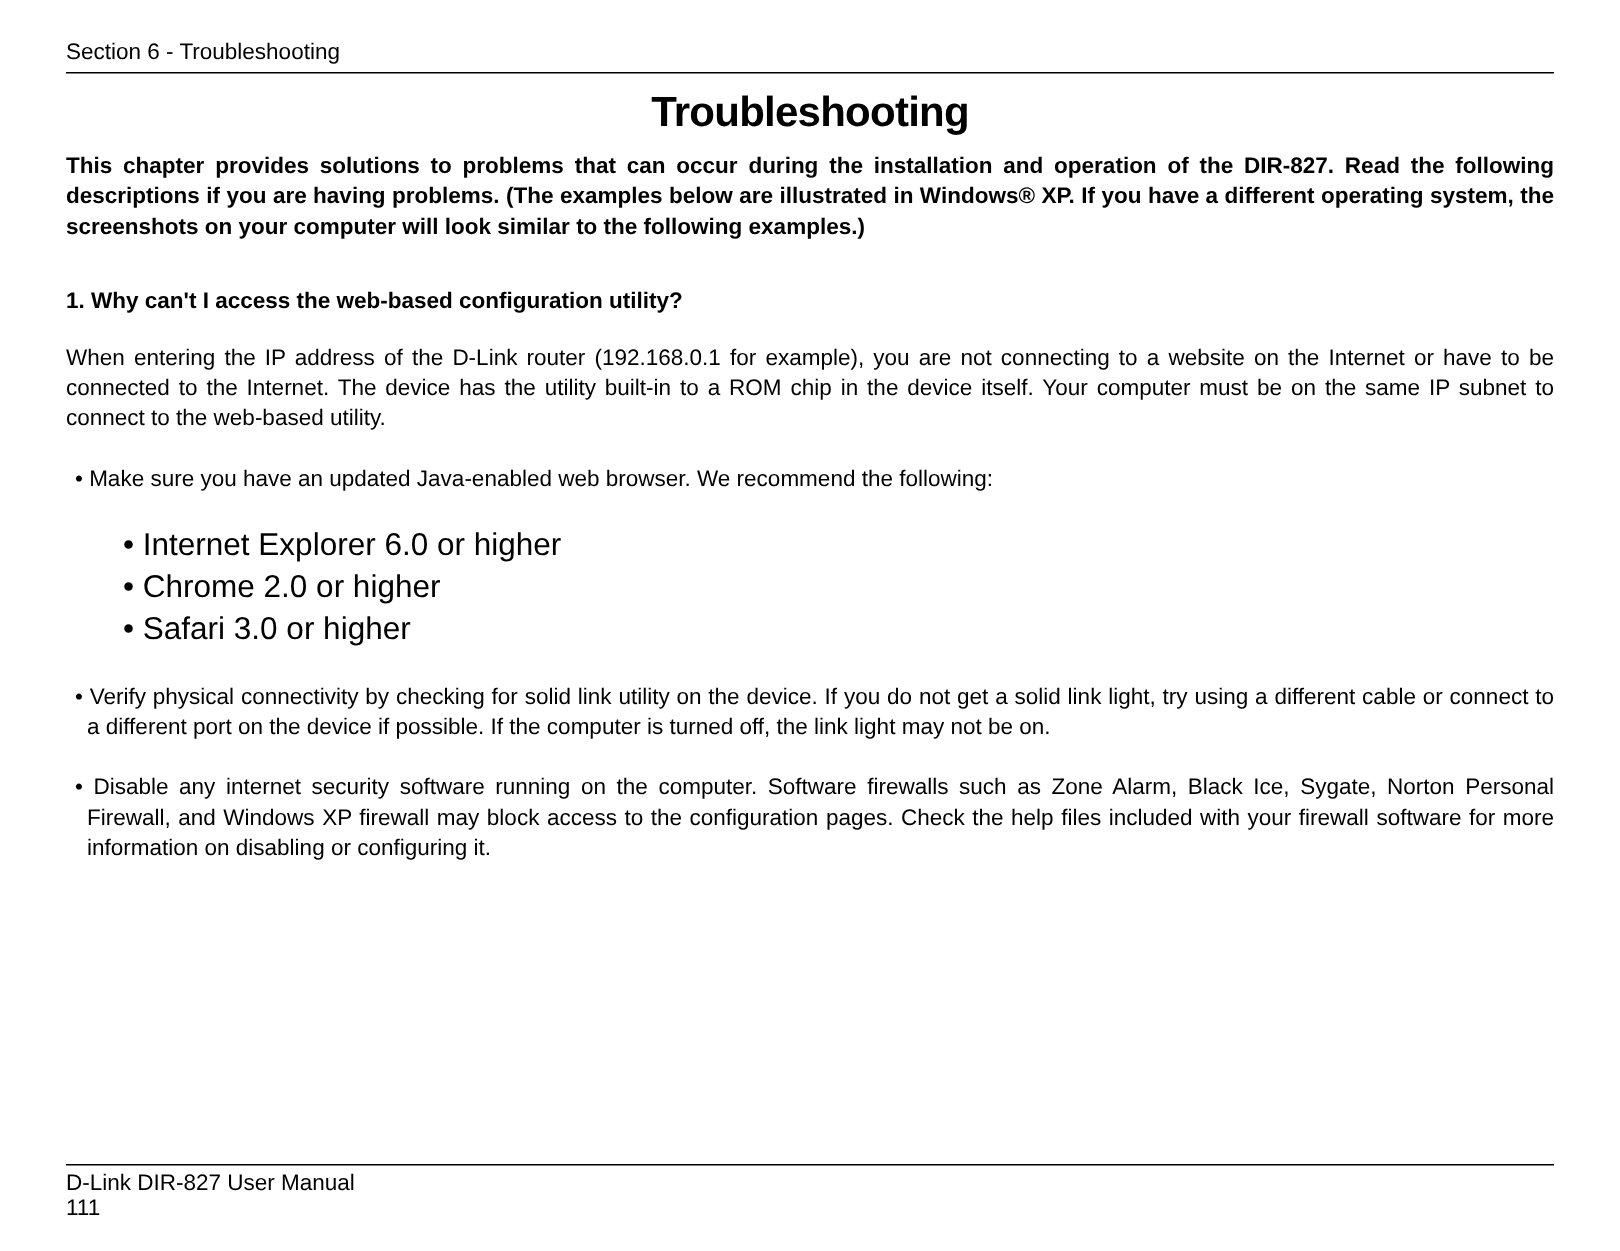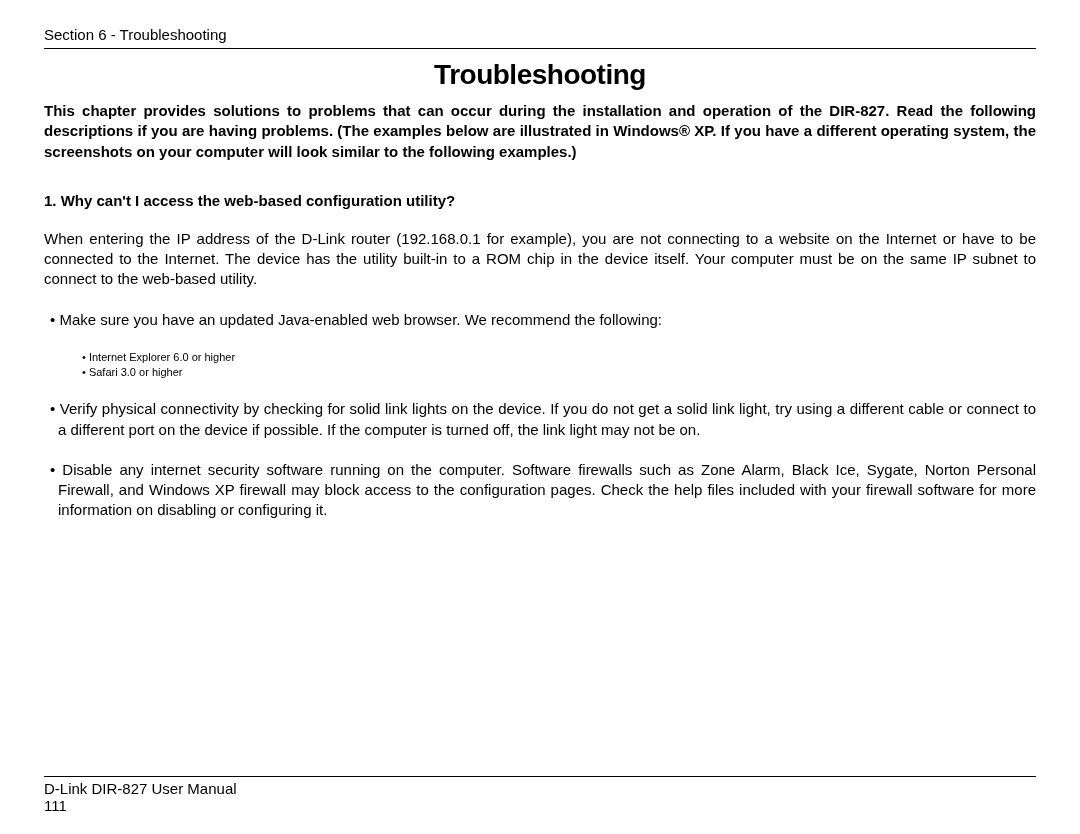--- a/index.html
+++ b/index.html
@@ -58,21 +58,21 @@
     }
     .bullet-item.tight {
       margin-bottom: 0;
     }
     .sub-bullets {
       margin-top: 20px;
       margin-bottom: 20px;
       padding-left: 46px;
     }
     .sub-bullet-item {
-      font-size: 11px;
+      font-size: 21px;
       line-height: 1.35;
       text-indent: -8px;
     }
     .footer {
       position: absolute;
       bottom: 20px;
       left: 44px;
       right: 44px;
       border-top: 1.5px solid #000;
       padding-top: 3px;
@@ -94,23 +94,24 @@
 <p class="intro-para">This chapter provides solutions to problems that can occur during the installation and operation of the DIR-827. Read the following descriptions if you are having problems. (The examples below are illustrated in Windows® XP. If you have a different operating system, the screenshots on your computer will look similar to the following examples.)</p>
 
 <p class="question-heading">1. Why can't I access the web-based configuration utility?</p>
 
 <p class="answer-para">When entering the IP address of the D-Link router (192.168.0.1 for example), you are not connecting to a website on the Internet or have to be connected to the Internet. The device has the utility built-in to a ROM chip in the device itself. Your computer must be on the same IP subnet to connect to the web-based utility.</p>
 
 <div class="bullet-item tight">•  Make sure you have an updated Java-enabled web browser. We recommend the following:</div>
 
 <div class="sub-bullets">
   <div class="sub-bullet-item">• Internet Explorer 6.0 or higher</div>
+  <div class="sub-bullet-item">• Chrome 2.0 or higher</div>
   <div class="sub-bullet-item">• Safari 3.0 or higher</div>
 </div>
 
-<div class="bullet-item">•  Verify physical connectivity by checking for solid link lights on the device. If you do not get a solid link light, try using a different cable or connect to a different port on the device if possible. If the computer is turned off, the link light may not be on.</div>
+<div class="bullet-item">•  Verify physical connectivity by checking for solid link utility on the device. If you do not get a solid link light, try using a different cable or connect to a different port on the device if possible. If the computer is turned off, the link light may not be on.</div>
 
 <div class="bullet-item">•  Disable any internet security software running on the computer. Software firewalls such as Zone Alarm, Black Ice, Sygate, Norton Personal Firewall, and Windows XP firewall may block access to the configuration pages. Check the help files included with your firewall software for more information on disabling or configuring it.</div>
 
 <div class="footer">
   <span>D-Link DIR-827 User Manual</span>
   <span>111</span>
 </div>
 
 </body></html>

